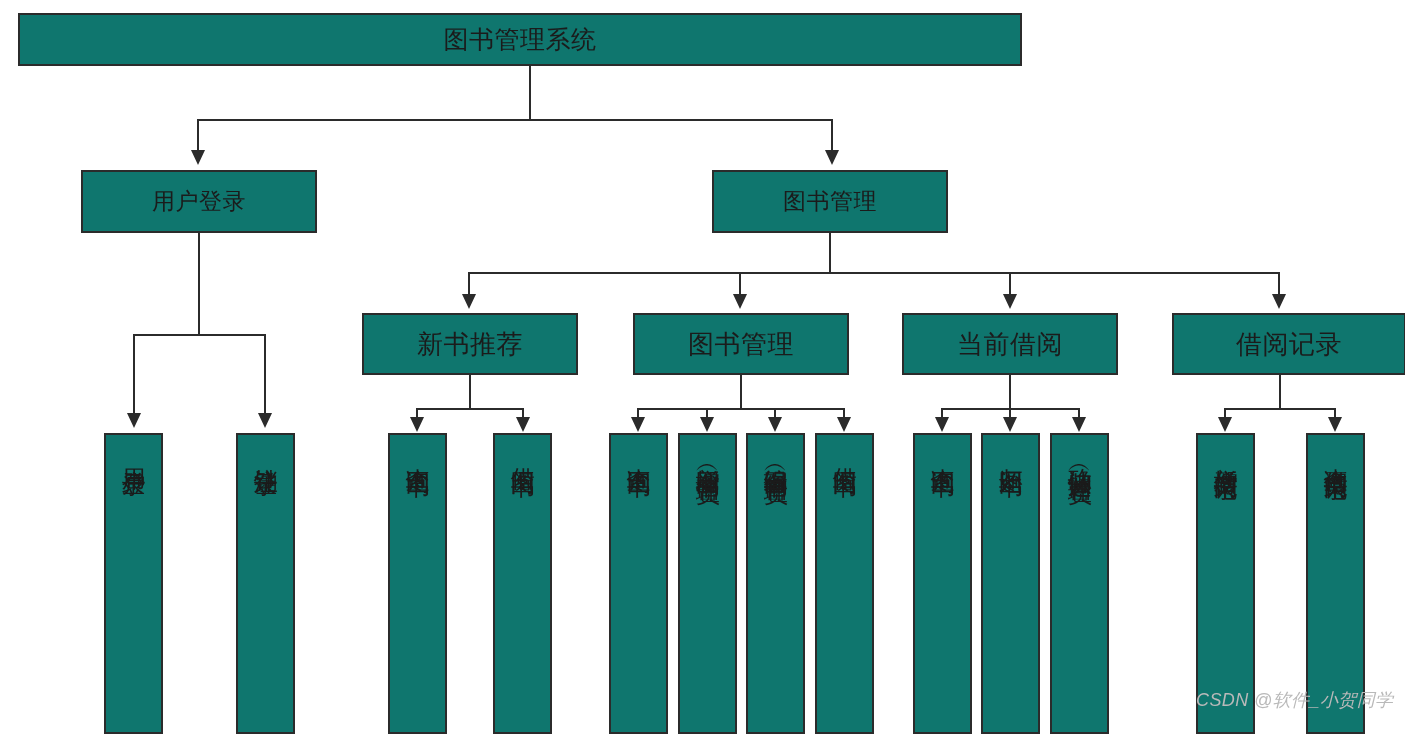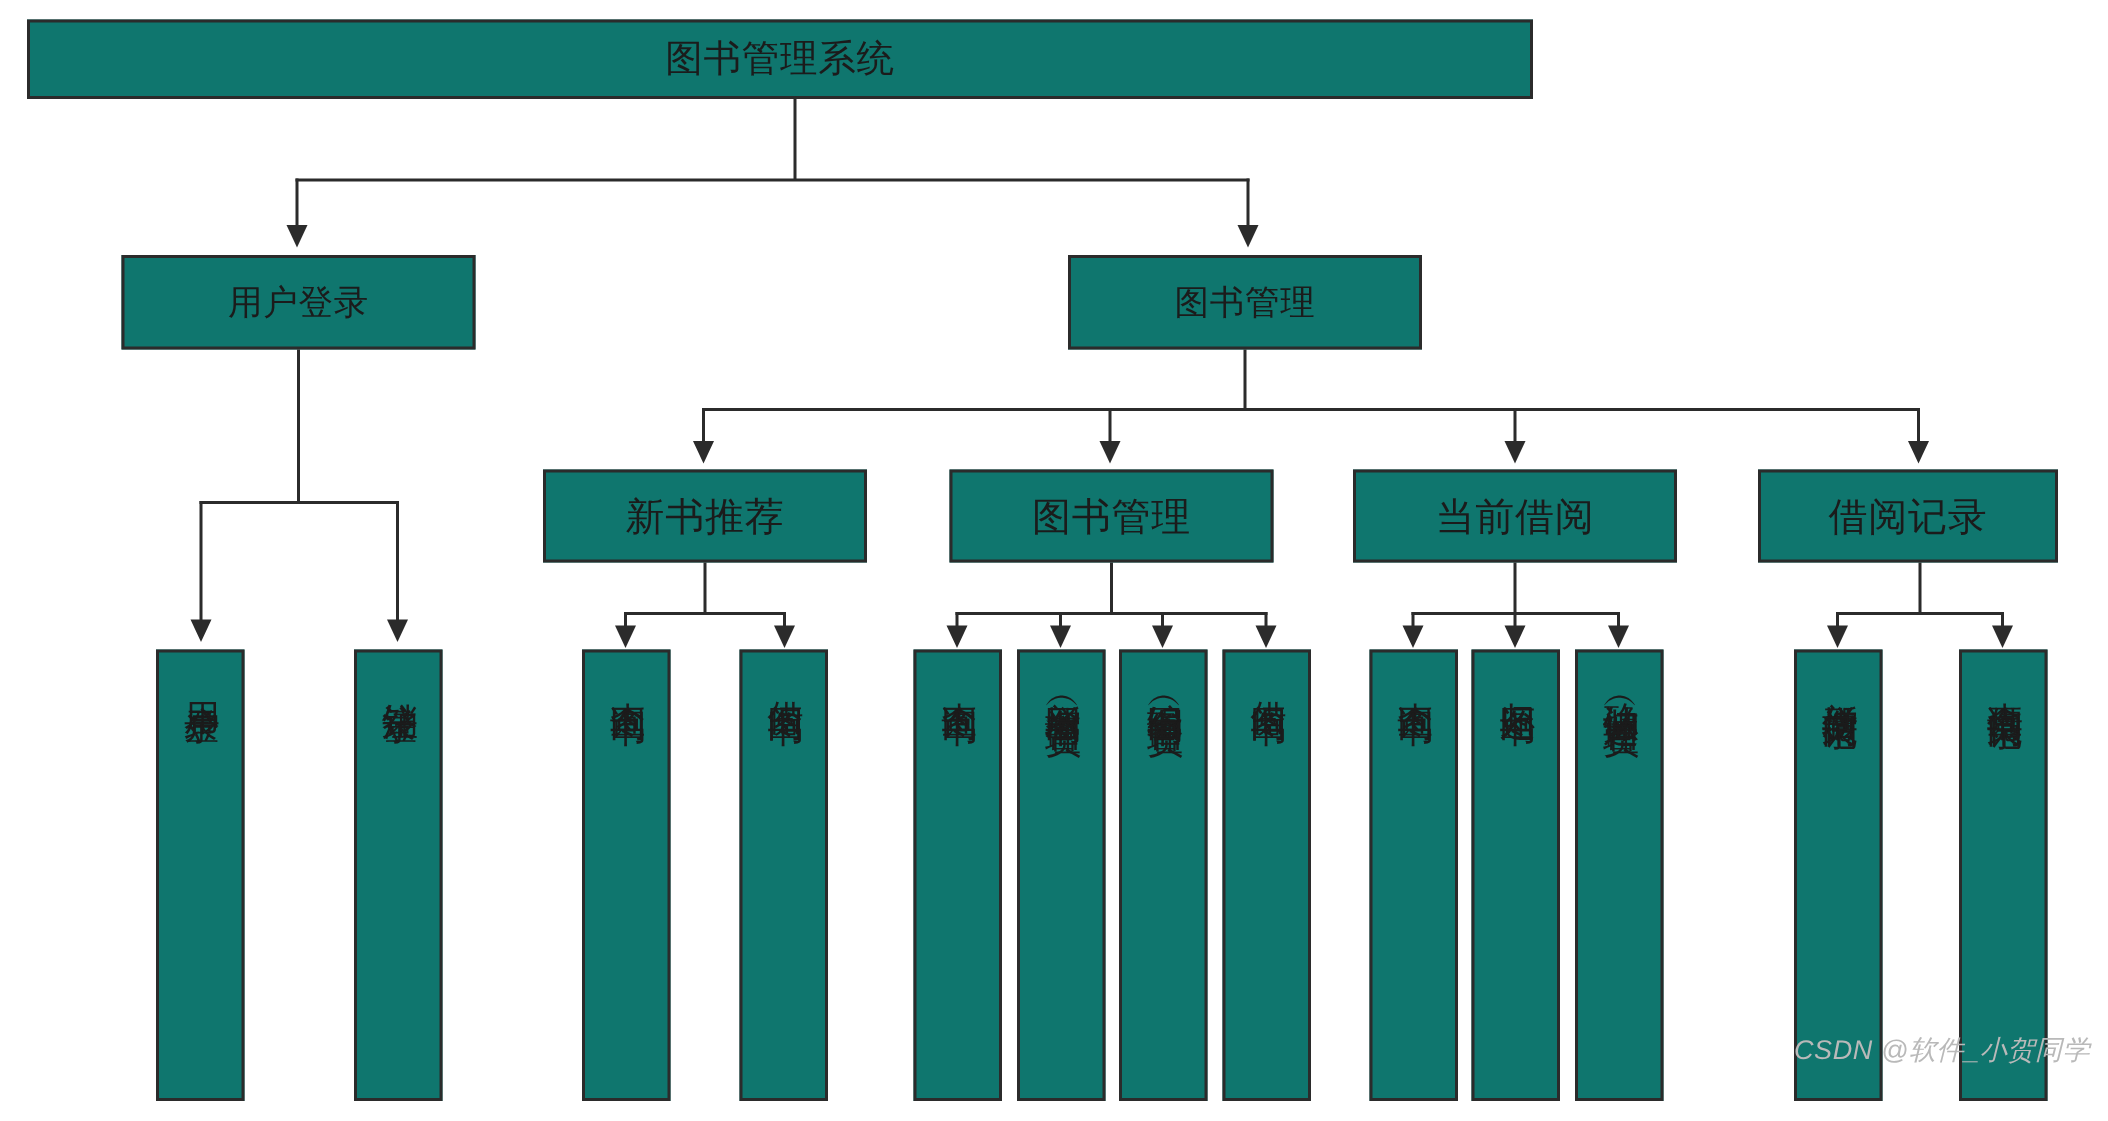--- a/index.html
+++ b/index.html
@@ -126,21 +126,21 @@
 
   <div class="node lvl3" style="left:362px;top:313px;width:216px;height:62px;">
     <span class="label">新书推荐</span>
   </div>
   <div class="node lvl3" style="left:633px;top:313px;width:216px;height:62px;">
     <span class="label">图书管理</span>
   </div>
   <div class="node lvl3" style="left:902px;top:313px;width:216px;height:62px;">
     <span class="label">当前借阅</span>
   </div>
-  <div class="node lvl3" style="left:1172px;top:313px;width:200px;height:62px;">
+  <div class="node lvl3" style="left:1172px;top:313px;width:234px;height:62px;">
     <span class="label">借阅记录</span>
   </div>
 
   <div class="ln v" style="left:469px;top:375px;width:2px;height:34px;"></div>
   <div class="ln h" style="left:416px;top:408px;width:108px;height:2px;"></div>
   <div class="ln v" style="left:416px;top:408px;width:2px;height:11px;"></div>
   <div class="arrow" style="left:410px;top:417px;"></div>
   <div class="ln v" style="left:522px;top:408px;width:2px;height:11px;"></div>
   <div class="arrow" style="left:516px;top:417px;"></div>
 

